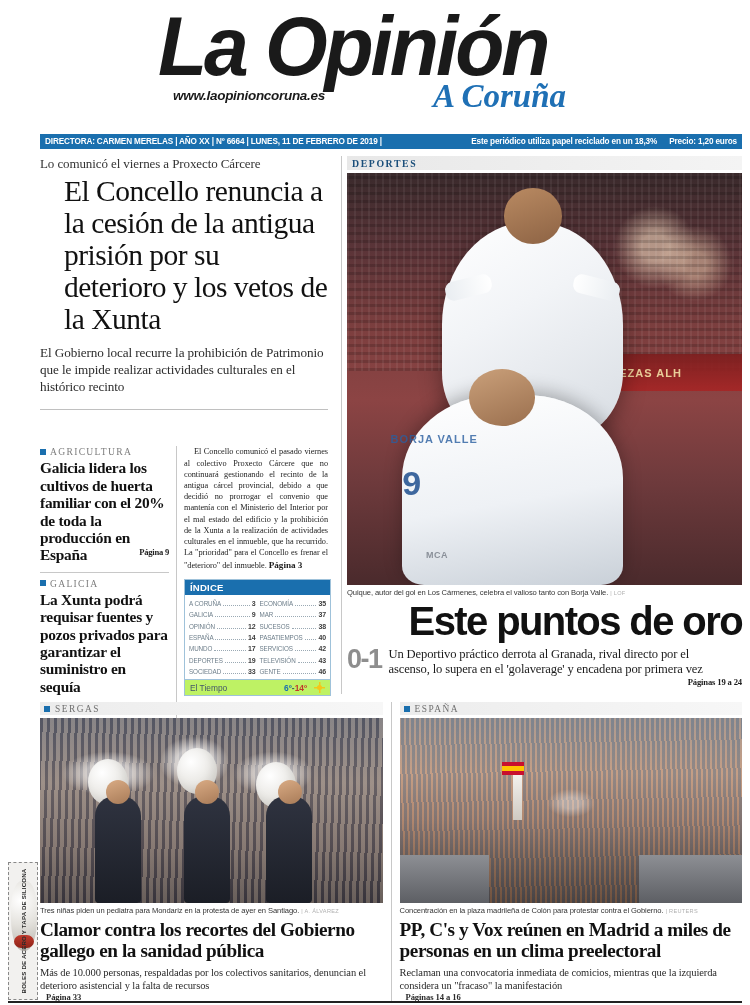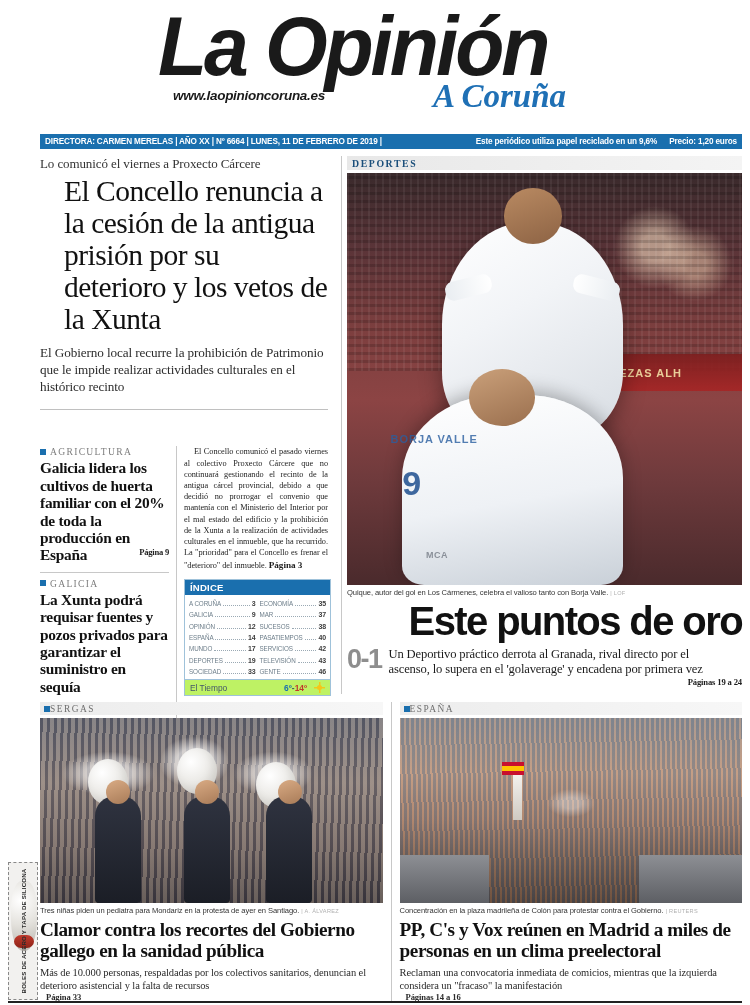--- a/index.html
+++ b/index.html
@@ -293,20 +293,21 @@
   }
   .bot-col { flex: 1; position: relative; }
   .bot-left { padding-right: 8px; }
   .bot-right { padding-left: 8px; border-left: 1px solid #c8c8c8;}
   .sec-head-bar2 {
     background: linear-gradient(to right,#ececec,#f7f7f7);
     height: 13px;
     display: flex; align-items: center;
     padding-left: 4px;
     margin-bottom: 3px;
+    gap: 5px;
   }
   .sec-head-bar2 span.lbl {
     font-family: "Liberation Serif", serif;
     font-size: 9.4px;
     color: #6e6e6e;
     letter-spacing: 1.5px;
   }
   .photo-bot { height: 185px; }
   .bot-head {
     font-family: "Liberation Serif", serif;
@@ -490,21 +491,21 @@
     <div class="logo-row">
       <div class="logo-main">La Opinión</div>
       <div class="logo-sub">A Coruña</div>
       <div class="logo-url">www.laopinioncoruna.es</div>
     </div>
   </div>
 
   <div class="infobar">
     <span class="left">DIRECTORA: CARMEN MERELAS  |  AÑO XX  |  Nº 6664  |  LUNES, 11 DE FEBRERO DE 2019  |</span>
     <span class="right">
-      <span>Este periódico utiliza papel reciclado en un 9,6%</span>
+      <span>Este periódico utiliza papel reciclado en un 18,3%</span>
       <span>Precio: 1,20 euros</span>
     </span>
   </div>
 
   <div class="content">
 
     <div class="toprow">
 
       <div class="left-col">
         <div class="kicker-line">Lo comunicó el viernes a Proxecto Cárcere</div>

